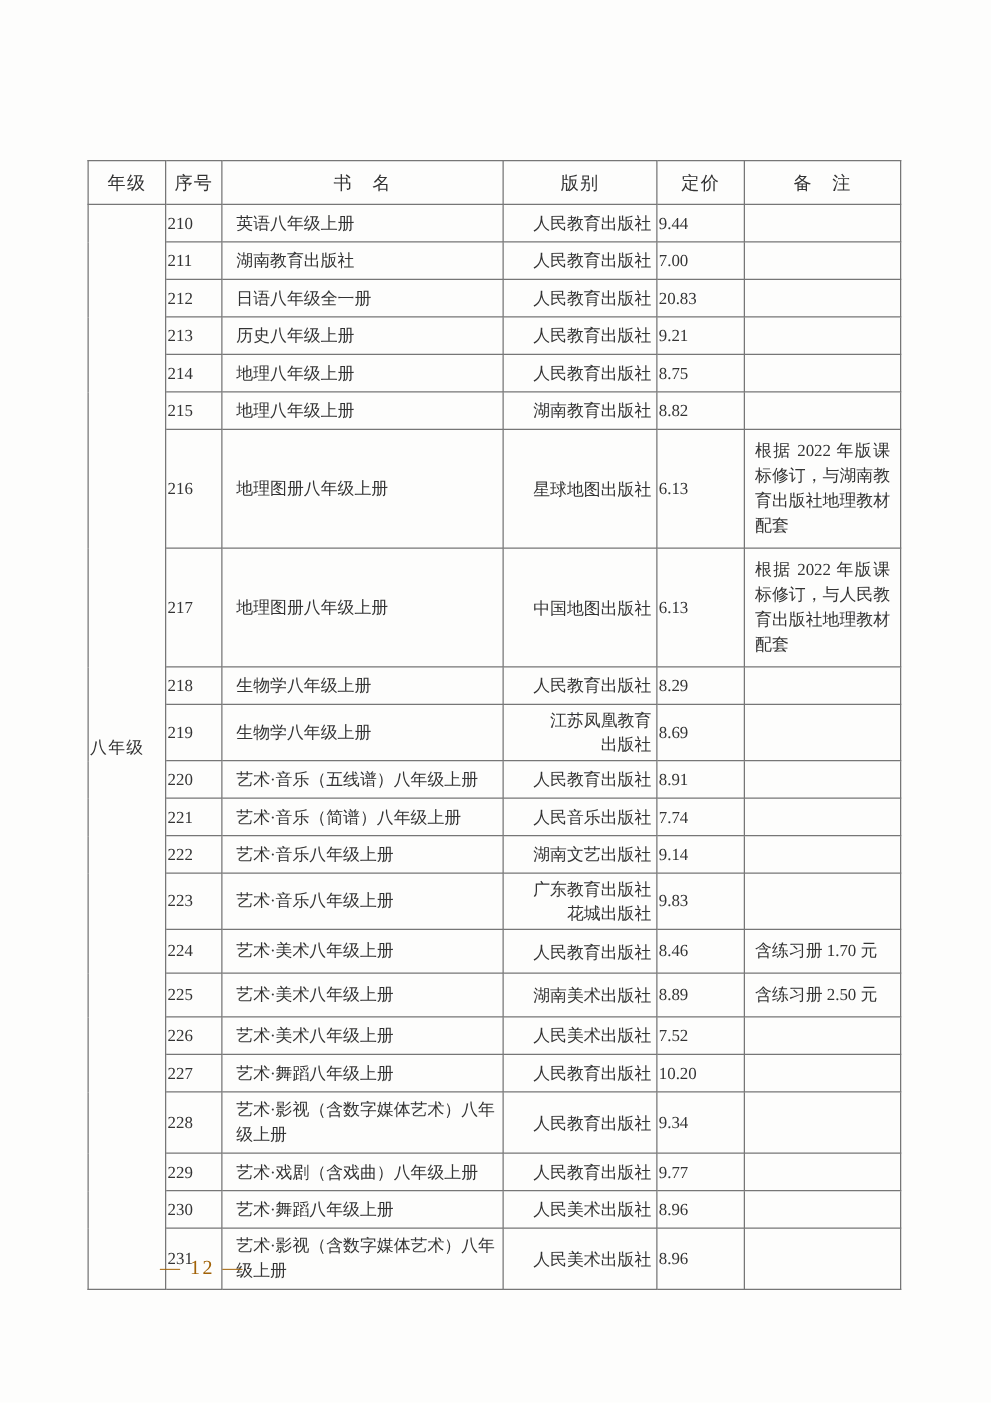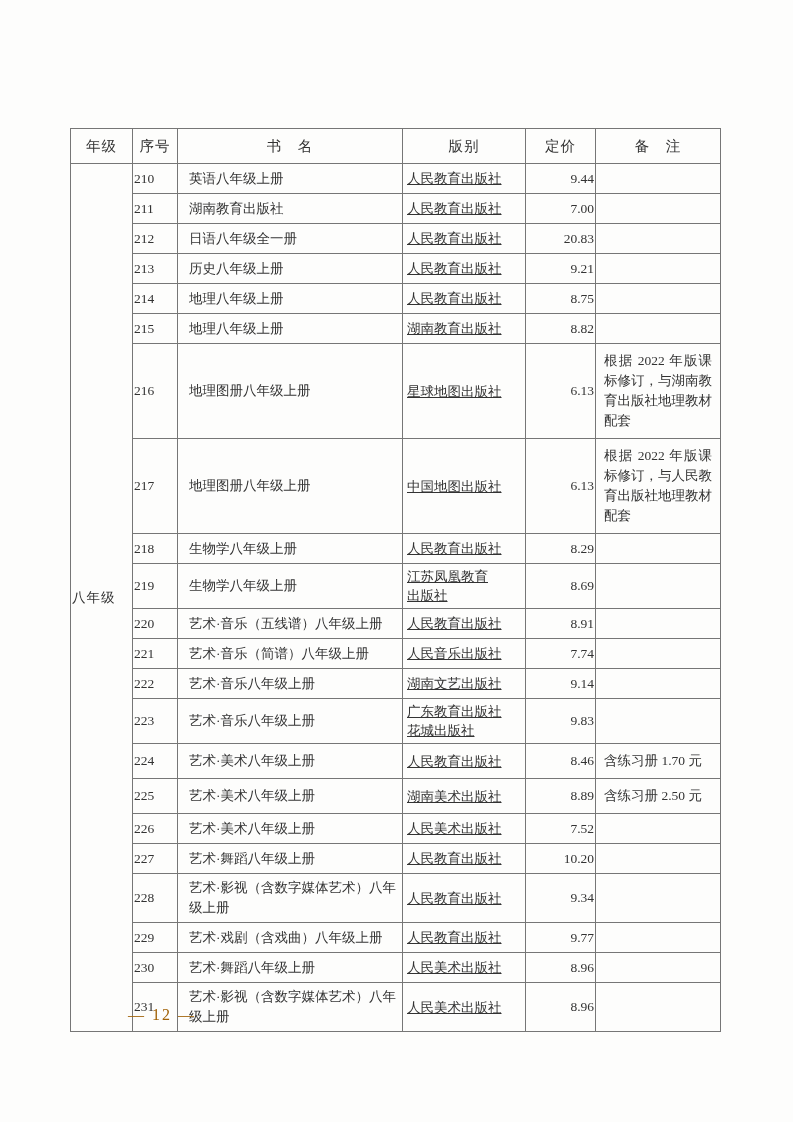--- a/index.html
+++ b/index.html
@@ -43,27 +43,26 @@
     letter-spacing:1px;
   }
   .cell-no { text-align:left; font-family:"Liberation Serif",serif; }
   .cell-title {
     text-align:left;
     padding:4px 6px 4px 11px;
     line-height:20px;
     font-family:Liberation Serif, serif;
   }
   .cell-pub {
-    text-align:left;
+    text-align:right;
     white-space:pre-line;
     line-height:19px;
     padding:3px 4px;
-    text-decoration:underline;
-  }
-  .cell-price { text-align:right; }
+  }
+  .cell-price { text-align:left; }
   .cell-remark {
     text-align:justify;
     padding:7px 8px;
     line-height:20px;
   }
   .footer-page {
     position:absolute;
     left:128px; top:1006px;
     font-size:16px;
     color:#a16207;

